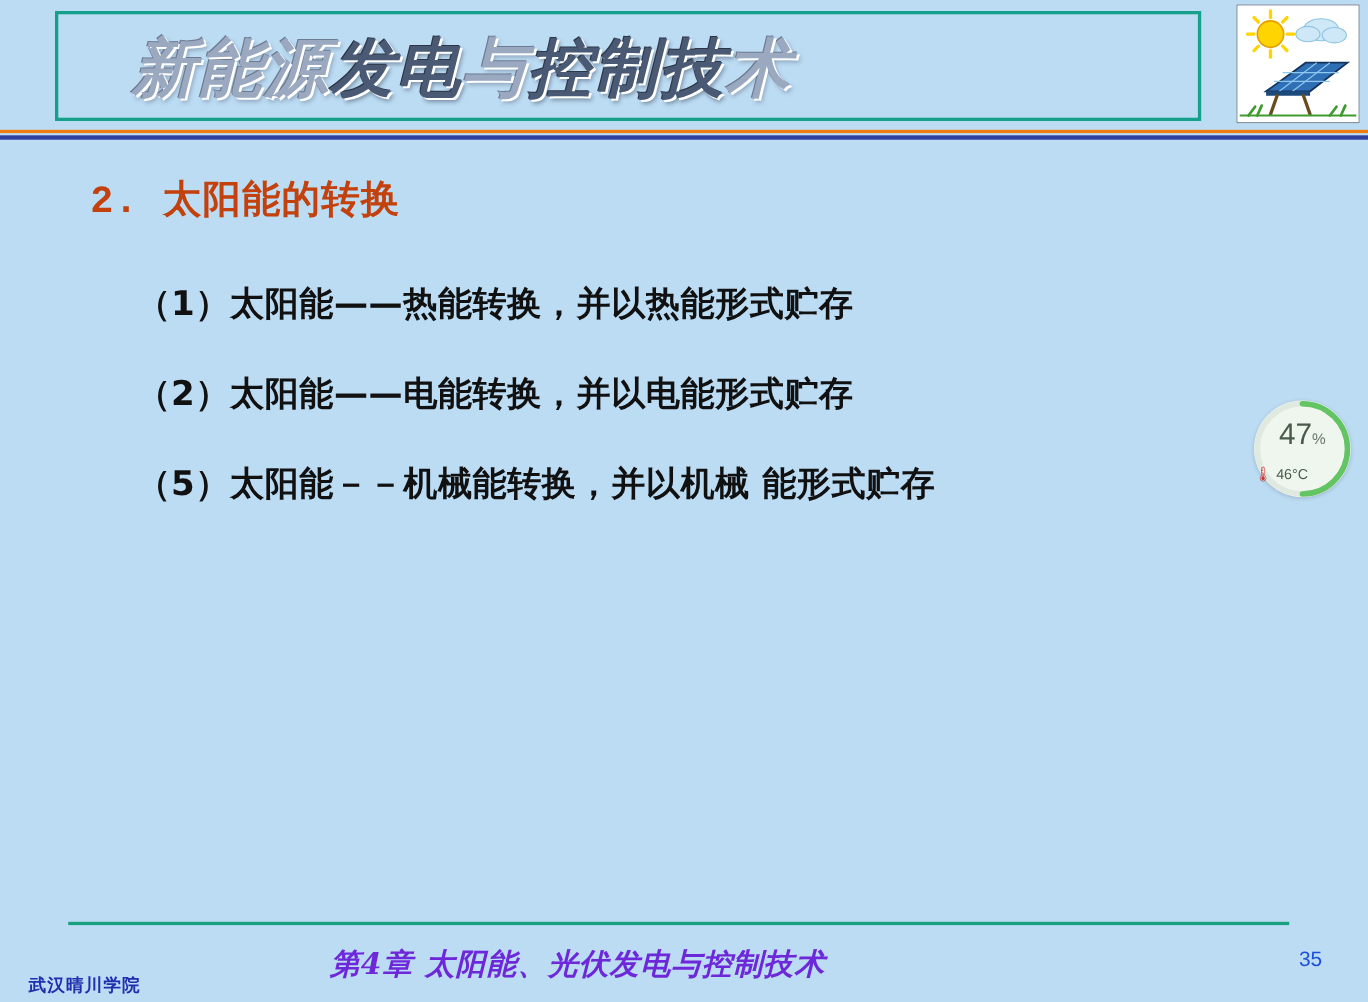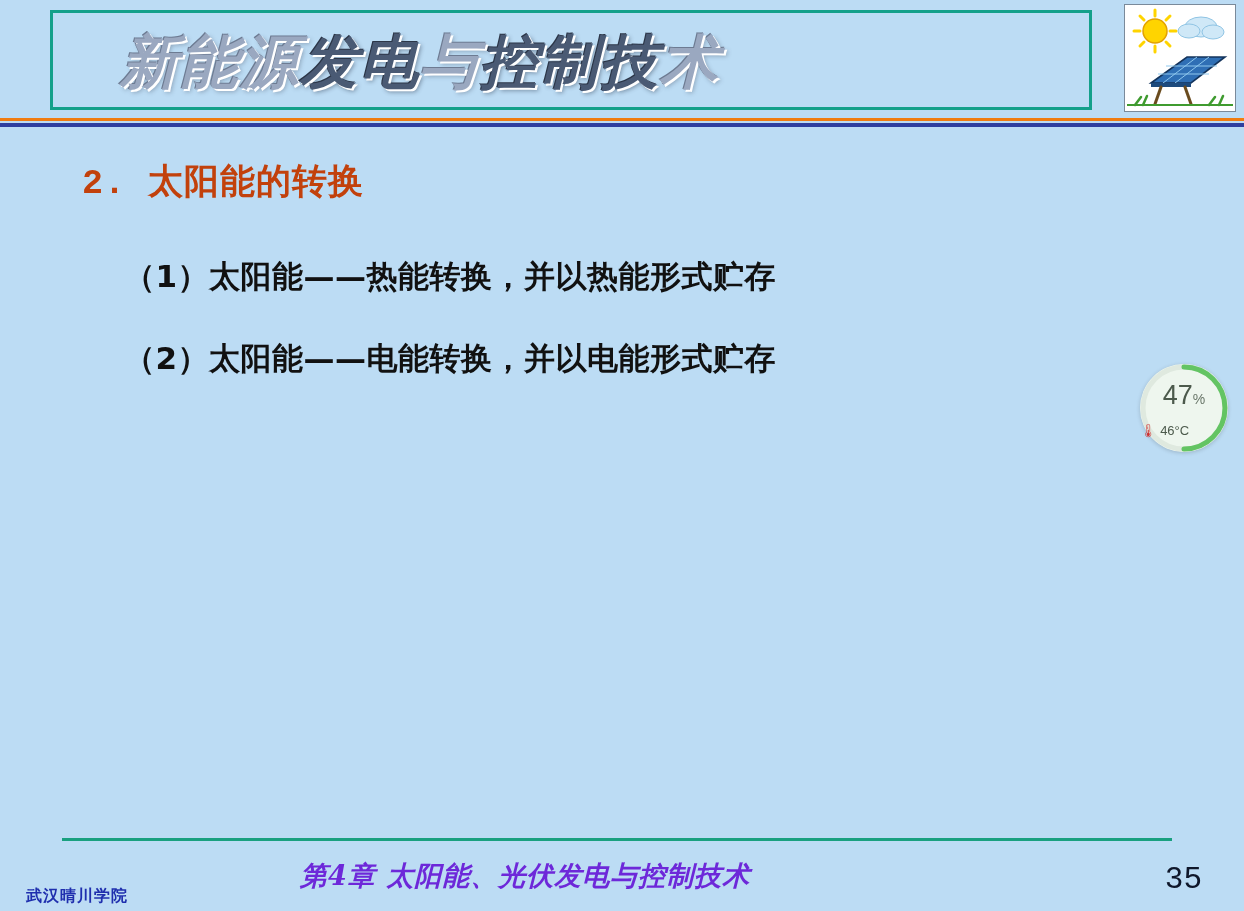--- a/index.html
+++ b/index.html
@@ -159,23 +159,23 @@
     font-size: 27px;
     font-weight: bold;
     font-style: italic;
     color: #6d28d9;
     letter-spacing: 1px;
   }
   .footer-page {
     position: absolute;
     right: 42px;
     top: 862px;
-    font-family: Liberation Mono, monospace;
-    font-size: 31px;
-    color: #0f172a;
+    font-family: Liberation Sans, sans-serif;
+    font-size: 19px;
+    color: #1d4ed8;
   }
 
   
   .widget {
     position: absolute;
     right: 16px;
     top: 364px;
     width: 88px;
     height: 88px;
   }
@@ -287,20 +287,21 @@
   <div class="header-rule">
     <div class="r1"></div>
     <div class="r2"></div>
   </div>
 
   <div class="heading2">2. 太阳能的转换</div>
 
   <div class="bullets">
     <div class="bullet-line">（1）太阳能——热能转换，并以热能形式贮存</div>
     <div class="bullet-line">（2）太阳能——电能转换，并以电能形式贮存</div>
+    <div class="bullet-line">（5）太阳能－－机械能转换，并以机械 能形式贮存</div>
   </div>
 
   <div class="footer-rule"></div>
   <div class="footer-left">武汉晴川学院</div>
   <div class="footer-center">第4章 太阳能、光伏发电与控制技术</div>
   <div class="footer-page">35</div>
 
   <div class="widget">
     <div class="ring"></div>
     <svg class="arc" viewBox="0 0 88 88">

